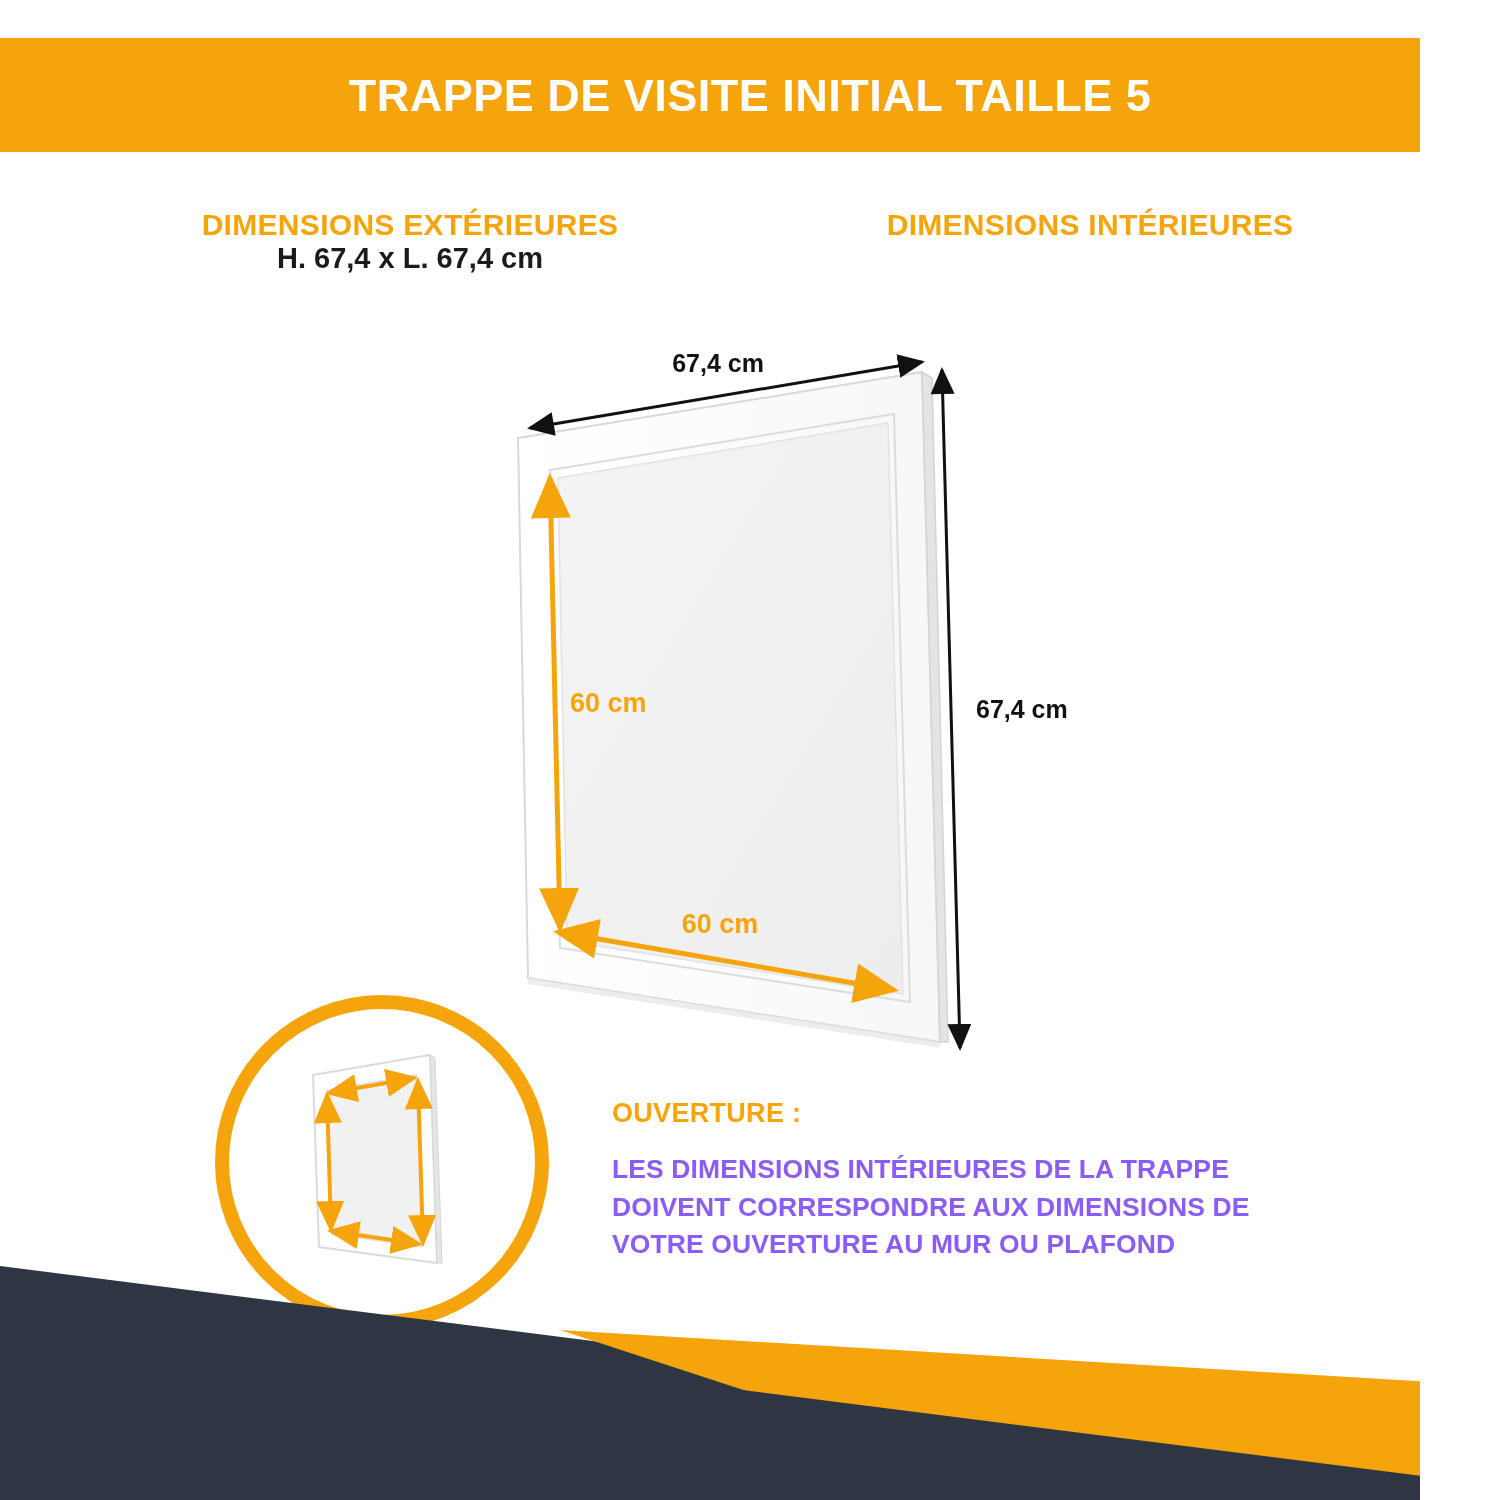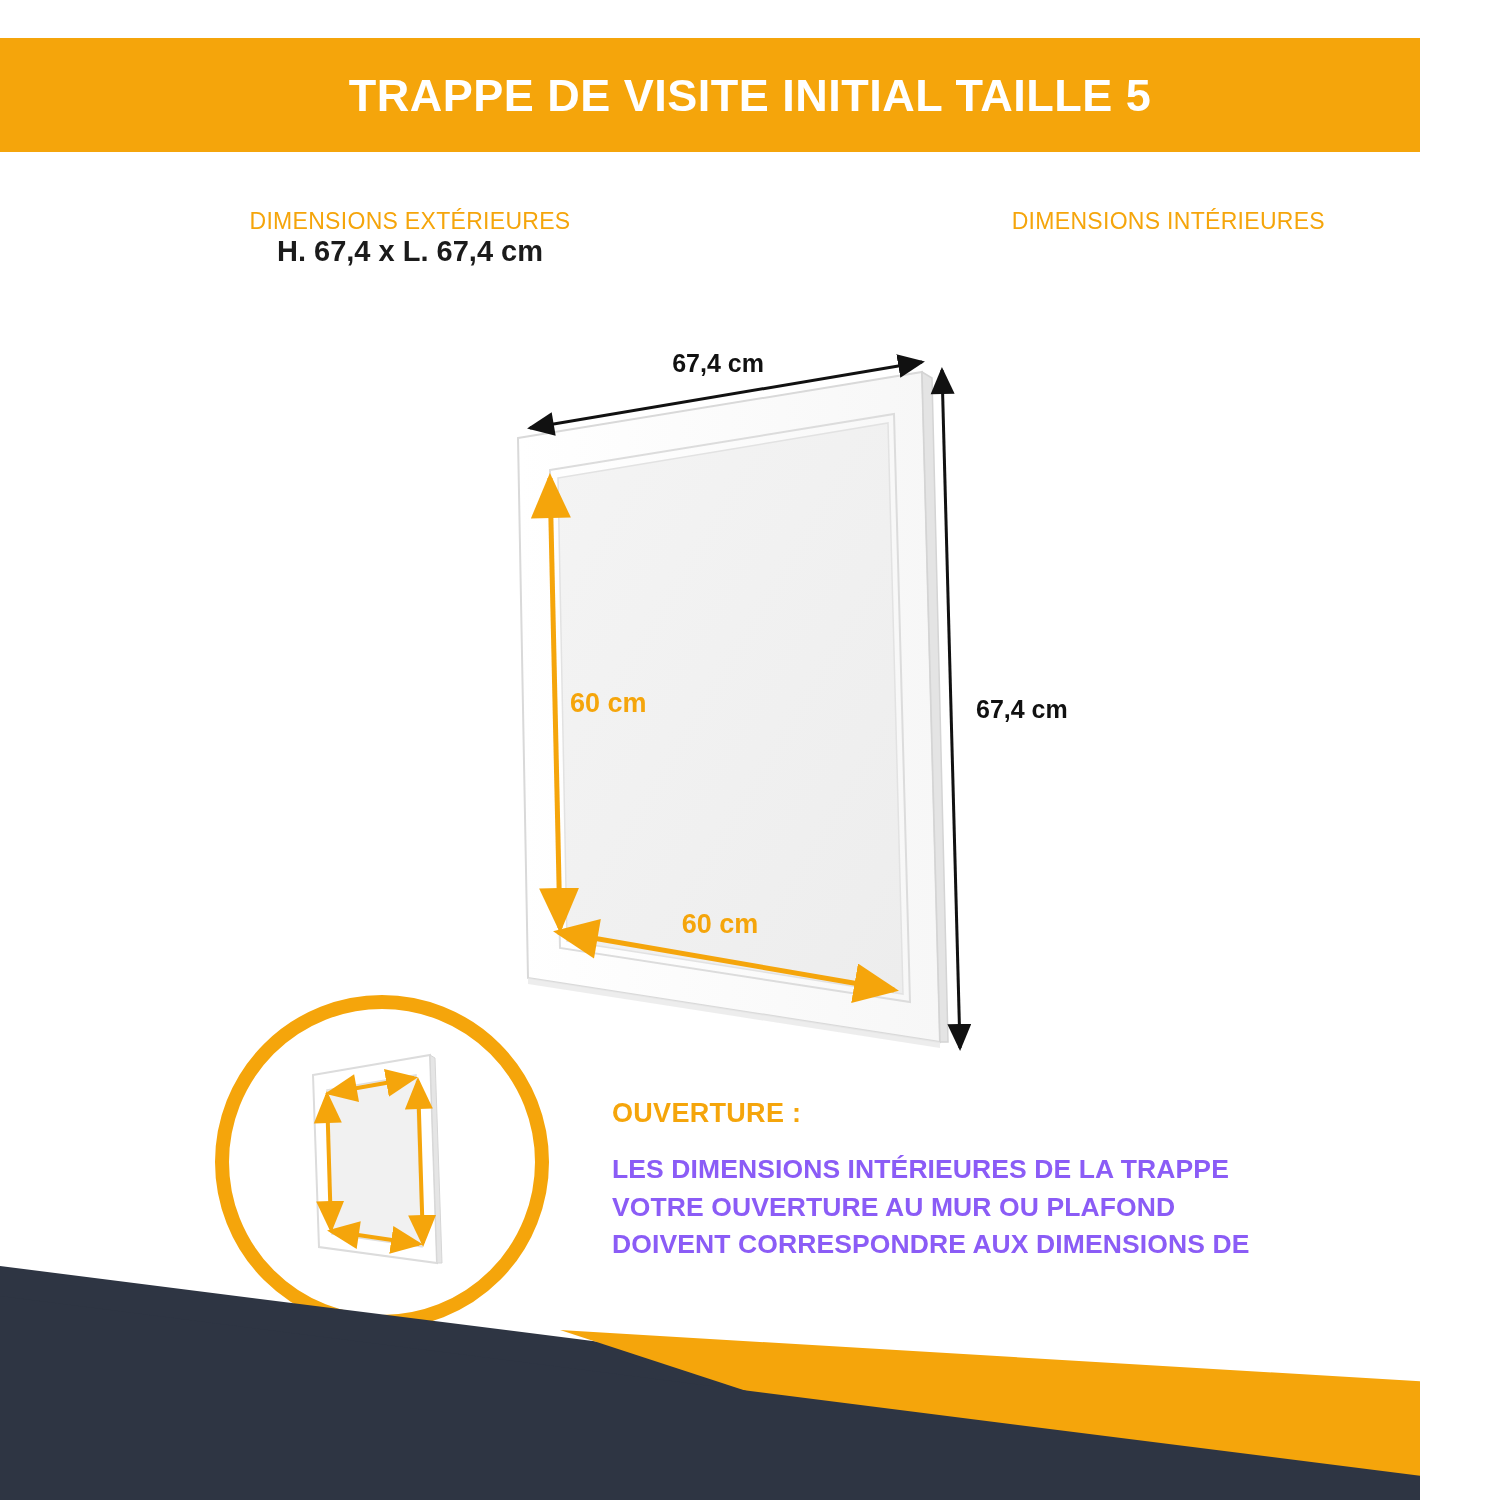--- a/index.html
+++ b/index.html
@@ -43,33 +43,33 @@
     line-height: 1;
   }
 
   
   .dim-block {
     position: absolute;
     text-align: center;
   }
   .dim-block .dim-label {
     color: #F5A50B;
-    font-size: 23px;
-    font-weight: normal;
+    font-size: 30px;
+    font-weight: bold;
     letter-spacing: 0.3px;
     white-space: nowrap;
   }
   .dim-block .dim-value {
     color: #1b1b1b;
     font-size: 29px;
     font-weight: bold;
     white-space: nowrap;
   }
   #dim-ext { left: 175px; top: 208px; width: 470px; }
-  #dim-int { left: 855px; top: 208px; width: 470px; text-align: right; }
+  #dim-int { left: 855px; top: 208px; width: 470px; }
 
   
   .illustration {
     position: absolute;
     left: 470px;
     top: 330px;
     width: 660px;
     height: 760px;
   }
   .illustration svg { display: block; }
@@ -221,22 +221,22 @@
         <line x1="122" y1="110" x2="126" y2="244" stroke="#F5A50B" stroke-width="4" marker-start="url(#insTail)" marker-end="url(#insHead)"></line>
       </g>
       <circle cx="177" cy="177" r="160" fill="none" stroke="#F5A50B" stroke-width="14"></circle>
     </svg>
   </div>
 
   <div class="note">
     <div class="note-title">OUVERTURE :</div>
     <div class="note-body">
       <div>LES DIMENSIONS INTÉRIEURES DE LA TRAPPE</div>
+      <div>DOIVENT CORRESPONDRE AUX DIMENSIONS DE</div>
       <div>VOTRE OUVERTURE AU MUR OU PLAFOND</div>
-      <div>DOIVENT CORRESPONDRE AUX DIMENSIONS DE</div>
     </div>
   </div>
 
   <div class="bottom-deco">
     <svg width="1500" height="330" viewBox="0 0 1500 330" xmlns="http://www.w3.org/2000/svg">
       <polygon points="0,96 1500,286 1500,330 0,330" fill="#2E3543"></polygon>
       <polygon points="560,160 1500,216 1500,330 1080,330" fill="#F5A50B"></polygon>
       <polygon points="0,96 1500,286 1500,330 0,330" fill="#2E3543" opacity="0.0"></polygon>
       <polygon points="0,126 1500,316 1500,330 0,330" fill="#2E3543"></polygon>
     </svg>

